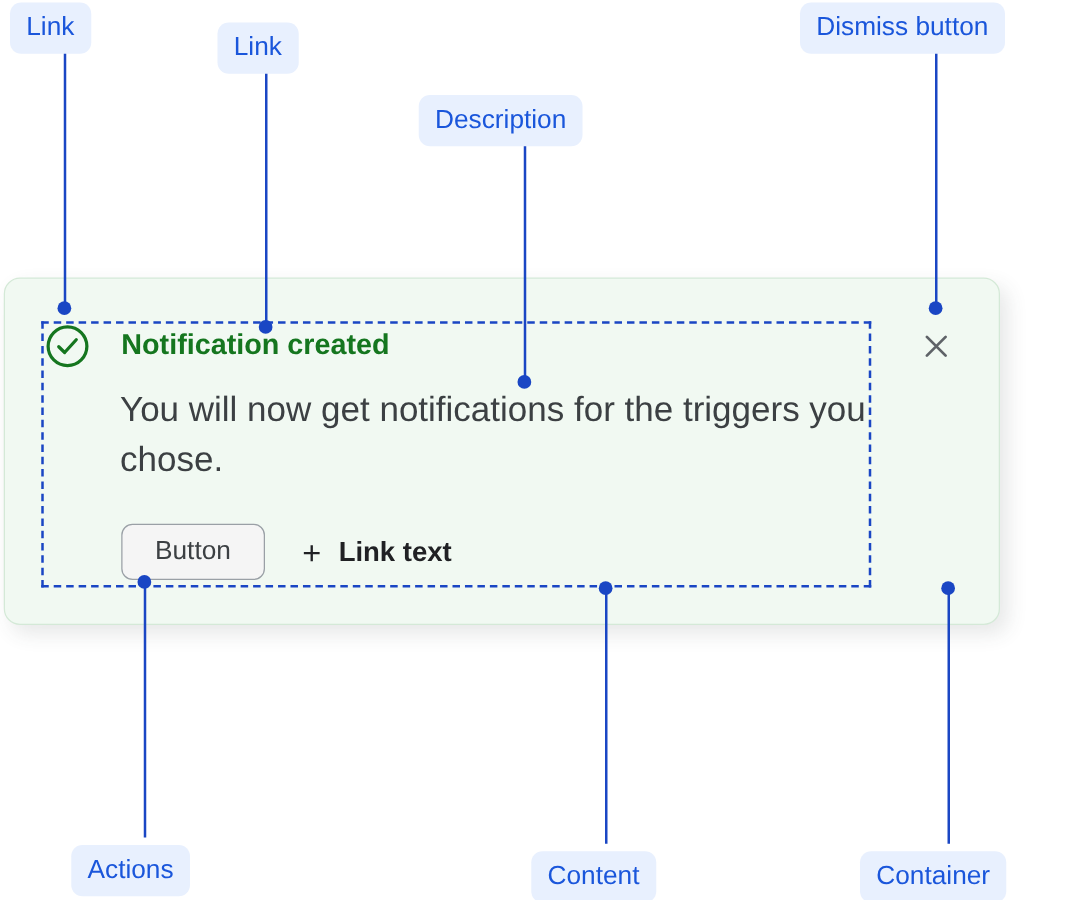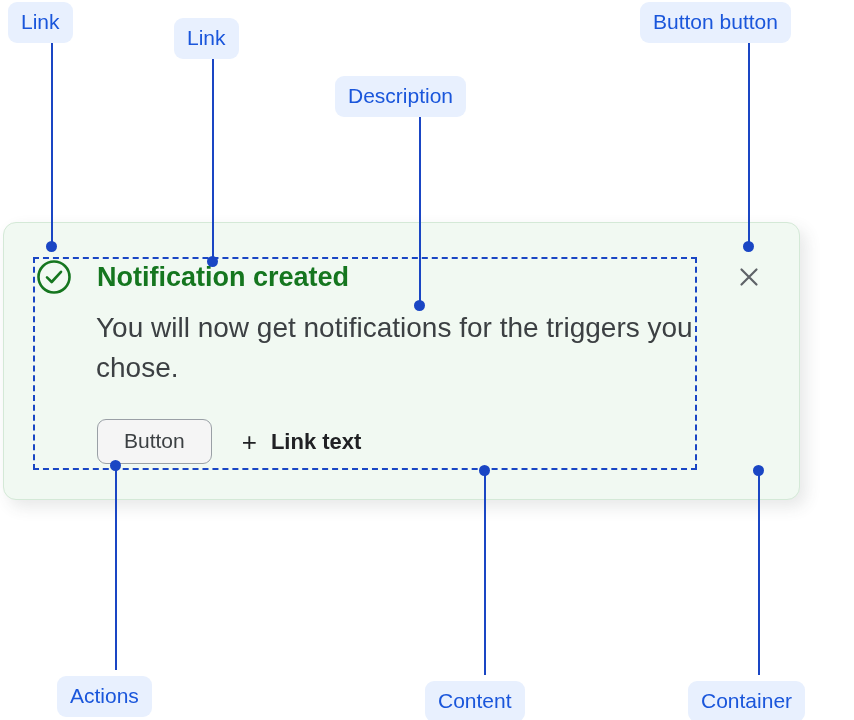--- a/index.html
+++ b/index.html
@@ -139,21 +139,21 @@
 
 <div class="notif-card">
 
   <span class="status-icon" style="left:32px; top:36px;">
     <svg width="36" height="36" viewBox="0 0 36 36" aria-hidden="true">
       <circle cx="18" cy="18" r="15.5" fill="none" stroke="#15761f" stroke-width="2.6"></circle>
       <path d="M11 18.4 L15.7 23 L25 12.8" fill="none" stroke="#15761f" stroke-width="2.6" stroke-linecap="round" stroke-linejoin="round"></path>
     </svg>
   </span>
 
-  <div style="position:absolute; left:93px; top:39px; font-size:27px; font-weight:bold; color:#15761f; white-space:nowrap;">Notification created</div>
+  <div style="position:absolute; left:93px; top:39px; font-size:23px; font-weight:bold; color:#15761f; white-space:nowrap;">Notification created</div>
 
   <div style="position:absolute; left:92px; top:85px; width:600px; font-size:28px; line-height:40px; color:#3c4043;">You will now get notifications for the triggers you chose.</div>
 
   <div class="actions-row" style="left:93px; top:196px;align-items:center;">
     <button class="action-button">Button</button>
     <span class="action-link">
       <span class="plus-icon">+</span>
       <span class="link-text">Link text</span>
     </span>
   </div>
@@ -172,21 +172,21 @@
     <div class="conn-dot" style="left: 46px; top: 241px;"></div>
     <div class="anno-label" style="left: 8px; top: 2px;">Link</div>
     <div class="conn-line" style="left: 212px; top: 57px; height: 204px;"></div>
     <div class="conn-dot" style="left: 207px; top: 256px;"></div>
     <div class="anno-label" style="left: 174px; top: 18px;">Link</div>
     <div class="conn-line" style="left: 419px; top: 97px; height: 208px;"></div>
     <div class="conn-dot" style="left: 414px; top: 300px;"></div>
     <div class="anno-label" style="left: 335px; top: 76px;">Description</div>
     <div class="conn-line" style="left: 748px; top: 40px; height: 206px;"></div>
     <div class="conn-dot" style="left: 743px; top: 241px;"></div>
-    <div class="anno-label" style="left: 640px; top: 2px;">Button button</div>
+    <div class="anno-label" style="left: 640px; top: 2px;">Dismiss button</div>
     <div class="conn-line" style="left: 115px; top: 470px; height: 200px;"></div>
     <div class="conn-dot" style="left: 110px; top: 460px;"></div>
     <div class="anno-label" style="left: 57px; top: 676px; text-align: center;">Actions</div>
     <div class="conn-line" style="left: 484px; top: 475px; height: 200px;"></div>
     <div class="conn-dot" style="left: 479px; top: 465px;"></div>
     <div class="anno-label" style="left: 425px; top: 681px;">Content</div>
     <div class="conn-line" style="left: 758px; top: 475px; height: 200px;"></div>
     <div class="conn-dot" style="left: 753px; top: 465px;"></div>
     <div class="anno-label" style="left: 688px; top: 681px;">Container</div>
   </div>

